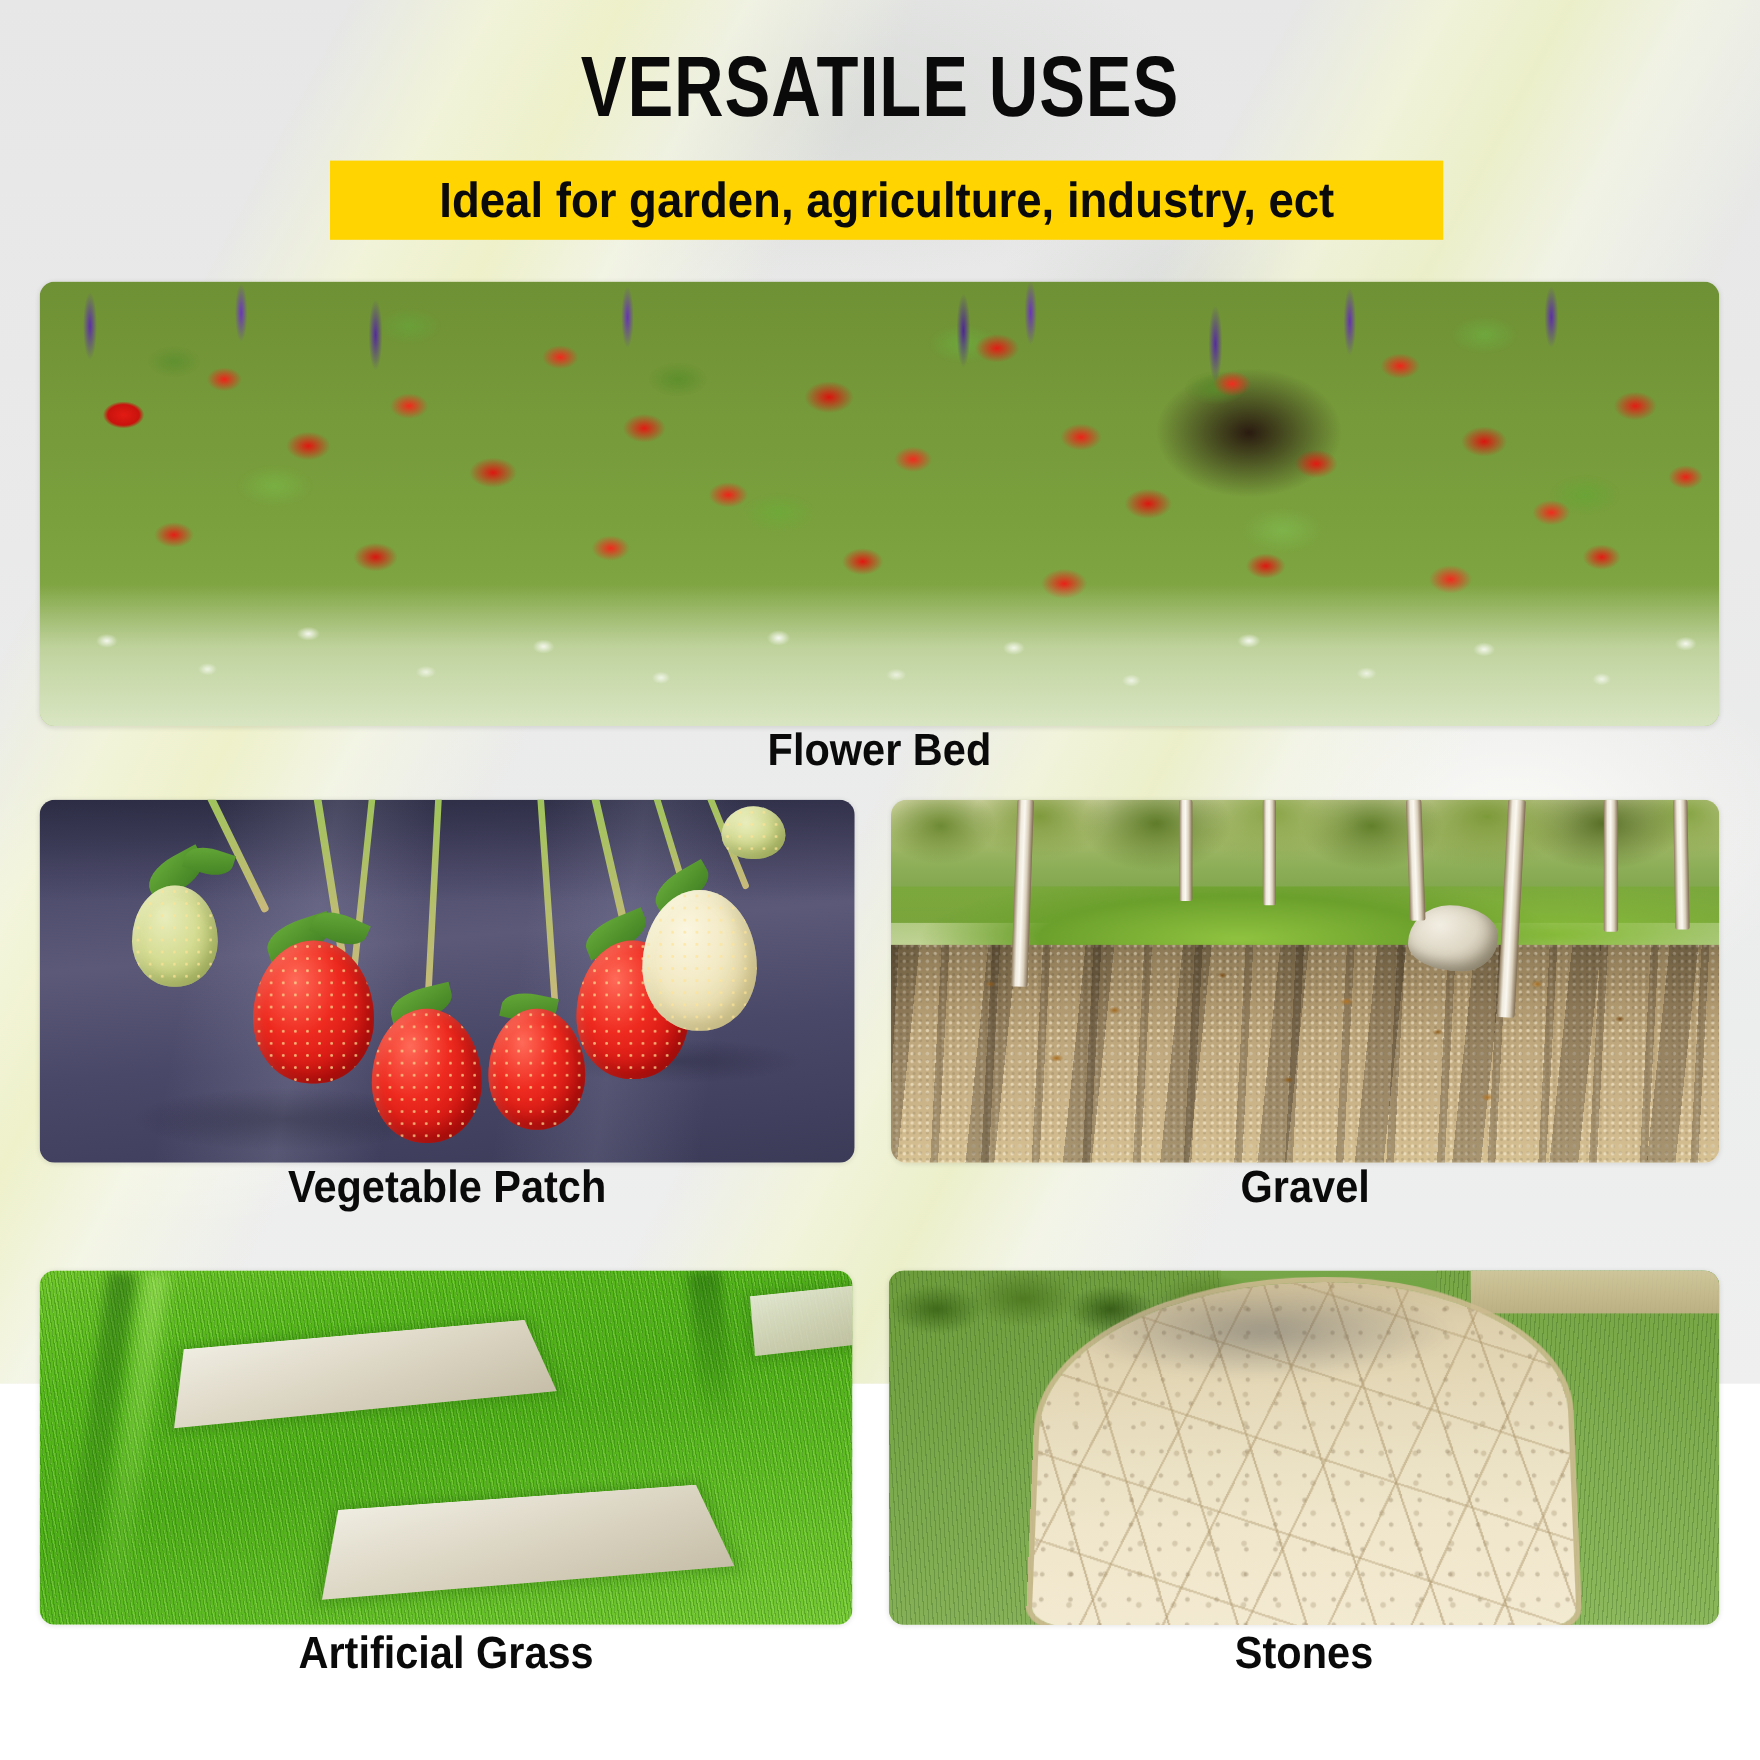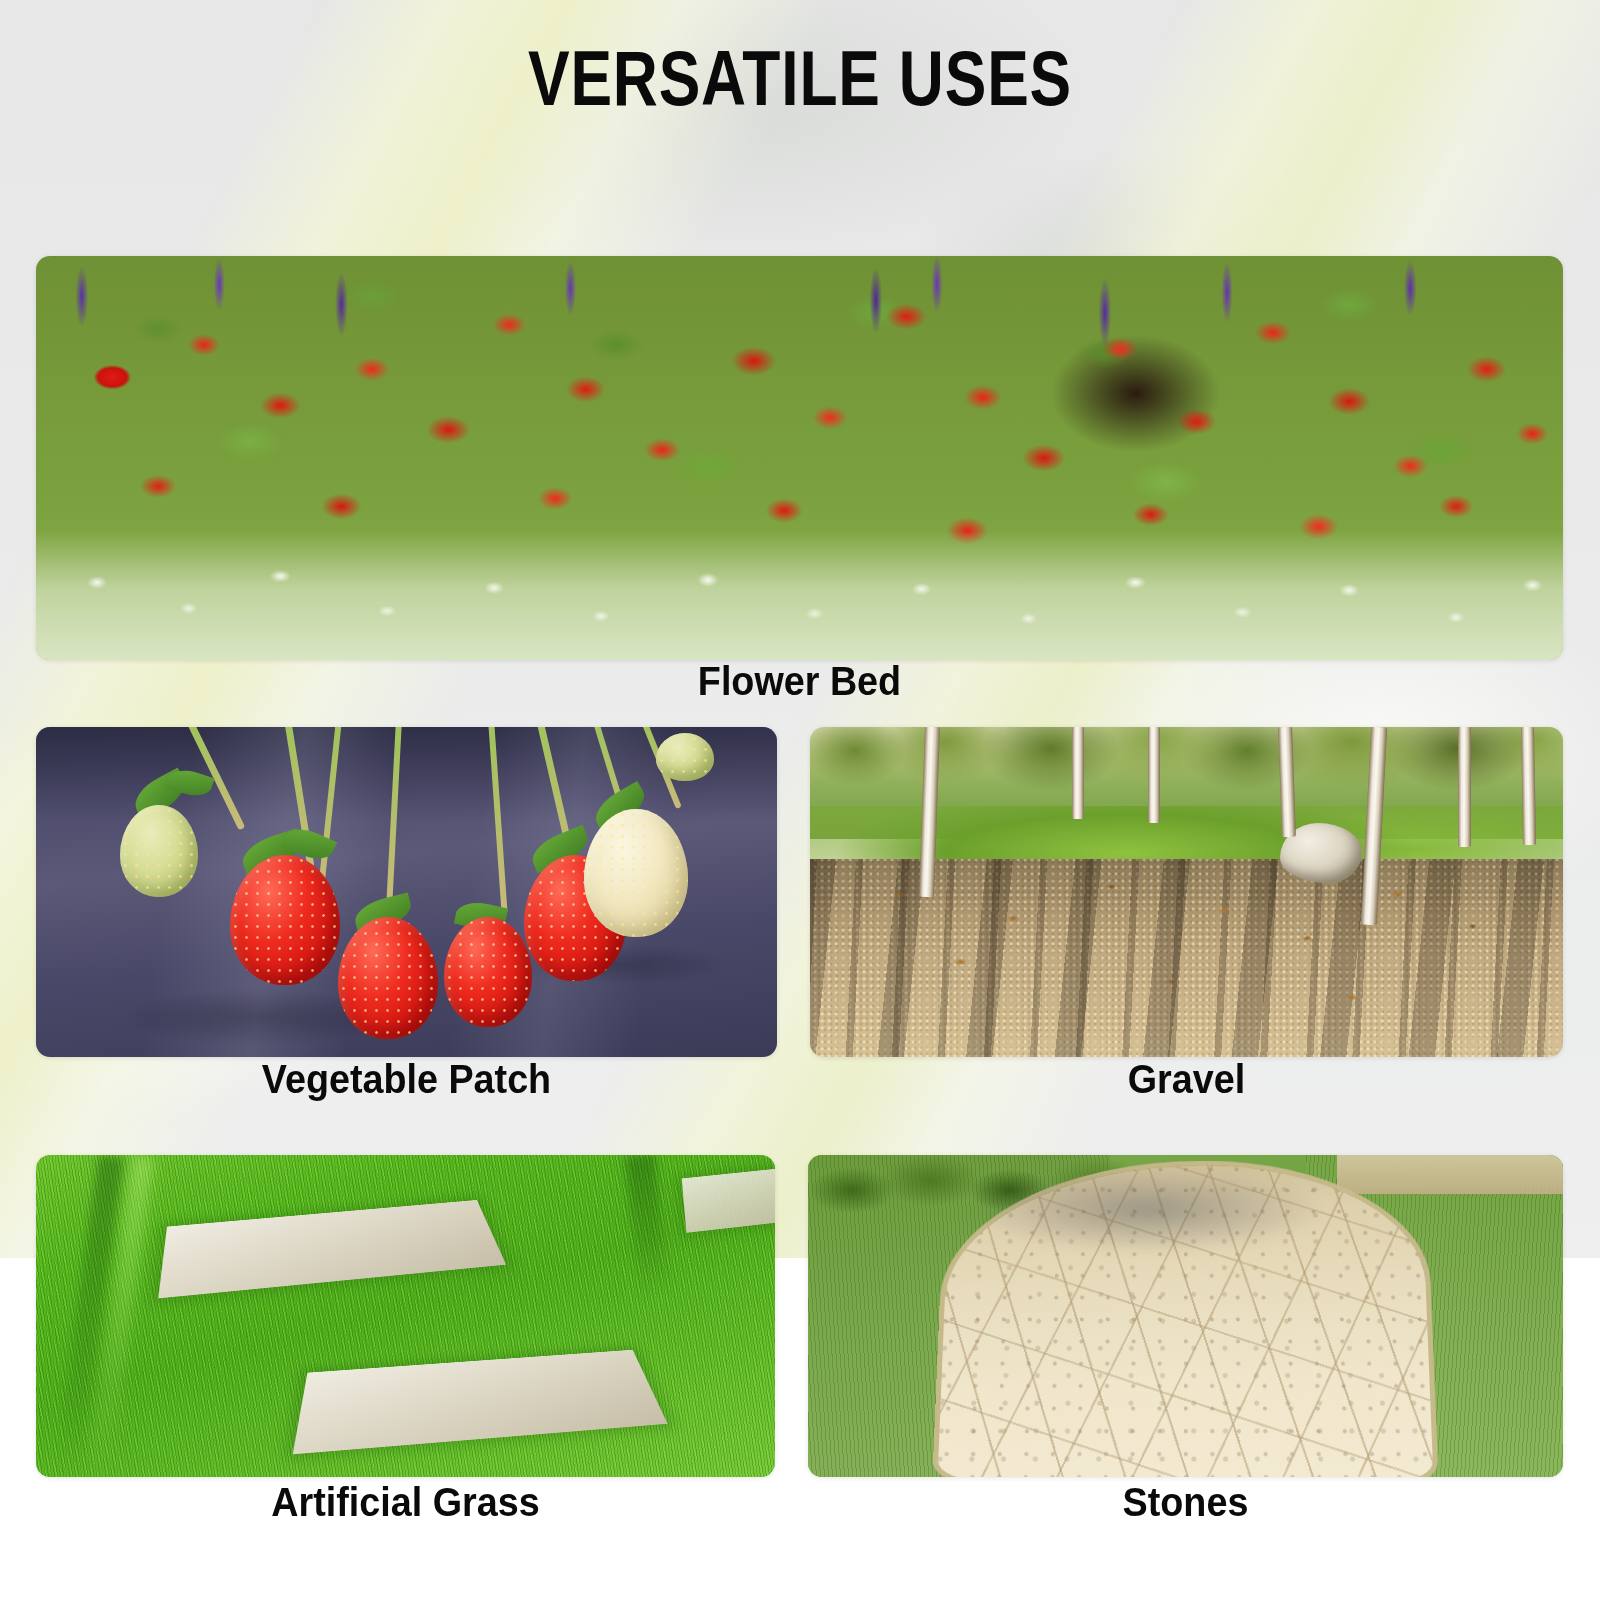--- a/index.html
+++ b/index.html
@@ -293,20 +293,23 @@
 </head>
 <body>
 
 <div class="page">
 
   <div class="bg-top"></div>
   <div class="bg-bottom"></div>
 
   <div class="title">VERSATILE USES</div>
 
+  <div class="banner">
+    <span>Ideal for garden, agriculture, industry, ect</span>
+  </div>
 
   <div class="card" id="card-flower">
     <div class="scene">
       <div class="fb-base"></div>
       <div class="fb-foliage"></div>
       <div class="fb-purple"></div>
       <div class="fb-red"></div>
       <div class="fb-white"></div>
     </div>
   </div>

